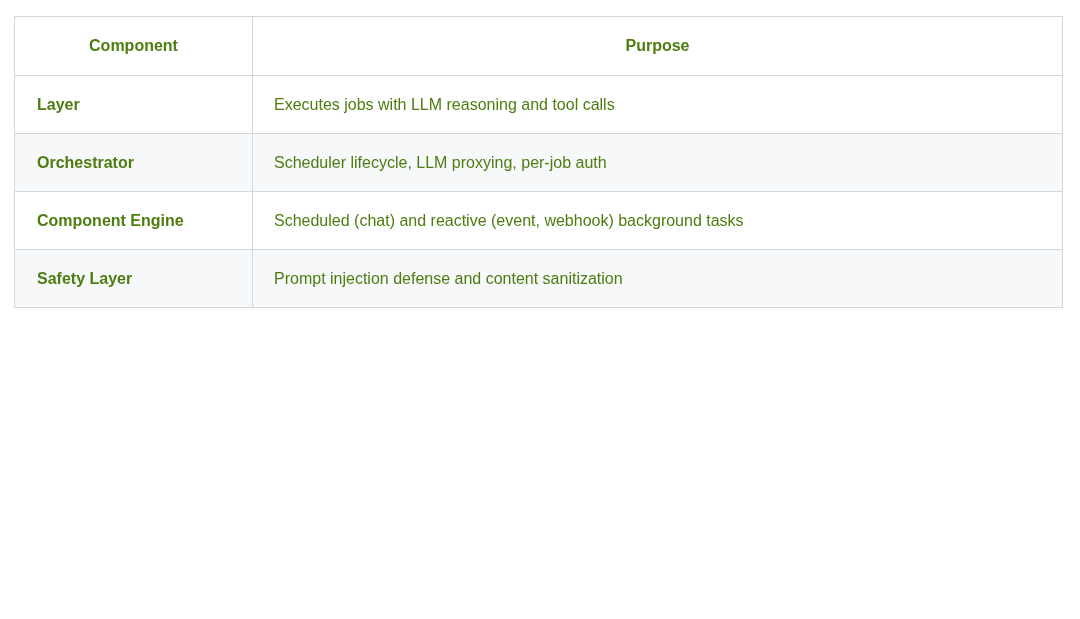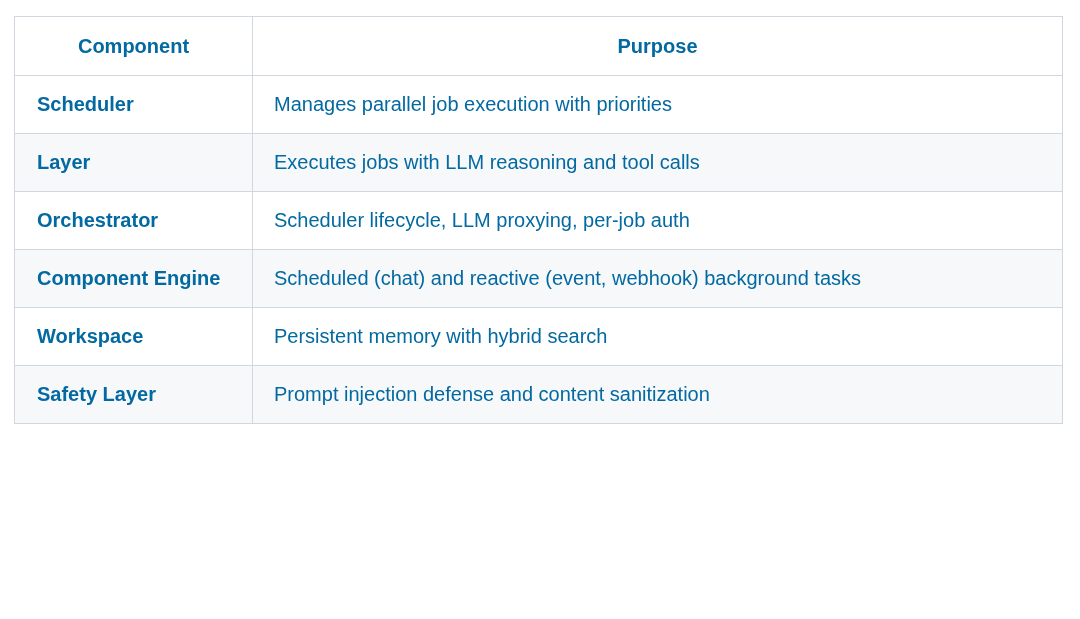--- a/index.html
+++ b/index.html
@@ -12,22 +12,22 @@
   }
   .table-wrap {
     position: absolute;
     left: 14px;
     top: 16px;
   }
   table.component-table {
     border-collapse: collapse;
     table-layout: fixed;
     width: 1048px;
-    color: #0369a1;
-    font-size: 20px;
+    color: #4d7c0f;
+    font-size: 16px;
   }
   table.component-table col.col-component { width: 238px; }
   table.component-table col.col-purpose   { width: 810px; }
   table.component-table th,
   table.component-table td {
     border: 1px solid #d0d7de;
     box-sizing: border-box;
     vertical-align: middle;
     overflow: hidden;
     white-space: nowrap;
@@ -65,38 +65,30 @@
       <col class="col-purpose">
     </colgroup>
     <thead>
       <tr>
         <th>Component</th>
         <th>Purpose</th>
       </tr>
     </thead>
     <tbody>
       <tr>
-        <td class="cell-component">Scheduler</td>
-        <td class="cell-purpose">Manages parallel job execution with priorities</td>
-      </tr>
-      <tr>
         <td class="cell-component">Layer</td>
         <td class="cell-purpose">Executes jobs with LLM reasoning and tool calls</td>
       </tr>
       <tr>
         <td class="cell-component">Orchestrator</td>
         <td class="cell-purpose">Scheduler lifecycle, LLM proxying, per-job auth</td>
       </tr>
       <tr>
         <td class="cell-component">Component Engine</td>
         <td class="cell-purpose">Scheduled (chat) and reactive (event, webhook) background tasks</td>
       </tr>
       <tr>
-        <td class="cell-component">Workspace</td>
-        <td class="cell-purpose">Persistent memory with hybrid search</td>
-      </tr>
-      <tr>
         <td class="cell-component">Safety Layer</td>
         <td class="cell-purpose">Prompt injection defense and content sanitization</td>
       </tr>
     </tbody>
   </table>
 </div>
 
 </body></html>

